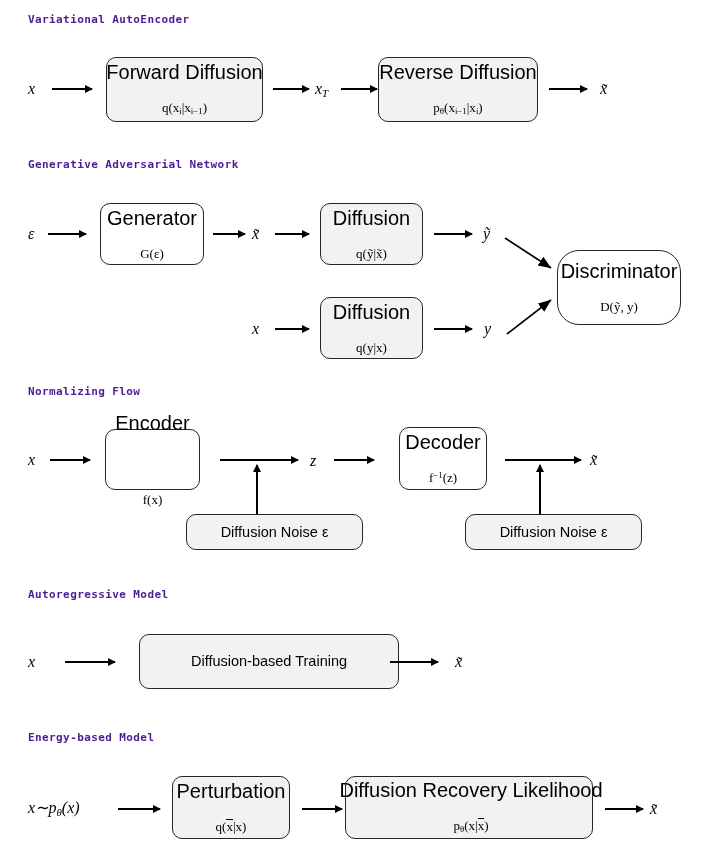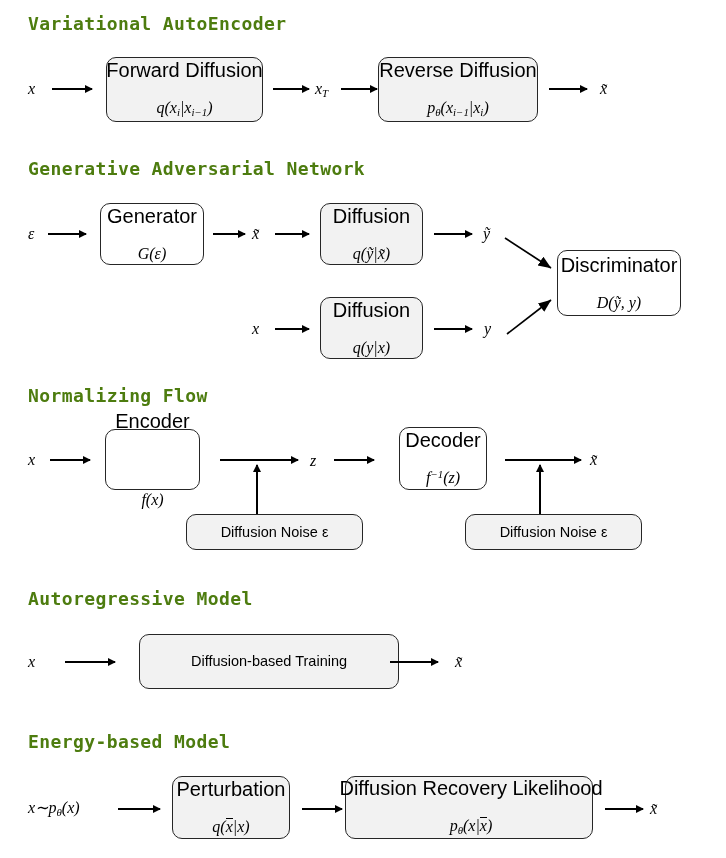--- a/index.html
+++ b/index.html
@@ -16,23 +16,23 @@
   }
   .canvas {
     position: relative;
     width: 726px;
     height: 858px;
   }
   .section-title {
     position: absolute;
     font-family: "DejaVu Sans Mono", monospace;
     font-weight: bold;
-    font-size: 18px;
+    font-size: 11px;
     letter-spacing: 0.4px;
-    color: #4d7c0f;
+    color: #4c1d95;
     white-space: nowrap;
   }
   
   .box {
     position: absolute;
     box-sizing: border-box;
     border: 1.2px solid #262626;
     border-radius: 10px;
     background: #ffffff;
     display: flex;
@@ -43,22 +43,21 @@
   }
   .box.shaded { background: #f2f2f2; }
   .box .title-line {
     font-family: "Liberation Sans", sans-serif;
     font-size: 20px;
     line-height: 1.15;
     white-space: nowrap;
   }
   .box .formula-line {
     font-family: "Liberation Serif", serif;
-    font-style: italic;
-    font-size: 16px;
+    font-size: 13px;
     line-height: 1.2;
     margin-top: 16px;
     white-space: nowrap;
   }
   .box.single .title-line { font-size: 14.5px; }
   .box.leftalign { align-items: center; padding-left: 4px; }
 
   
   .mathlabel {
     position: absolute;
@@ -168,21 +167,21 @@
   <svg class="arrow-diag" style="left:0px; top:0px; width:726px; height:858px;">
     <defs>
       <marker id="ah" markerWidth="9" markerHeight="9" refX="7.4" refY="3.1" orient="auto" markerUnits="strokeWidth">
         <path d="M0,0 L7.6,3.1 L0,6.2 z" fill="#000000"></path>
       </marker>
     </defs>
     <line x1="505" y1="238" x2="551" y2="268" stroke="#000000" stroke-width="1.7" marker-end="url(#ah)"></line>
     <line x1="507" y1="334" x2="551" y2="300" stroke="#000000" stroke-width="1.7" marker-end="url(#ah)"></line>
   </svg>
 
-  <div class="box" style="left:557px; top:250px; width:124px; height:66px;">
+  <div class="box" style="left:557px; top:250px; width:124px; height:75px;border-radius:22px;">
     <div class="title-line">Discriminator</div>
     <div class="formula-line">D(ỹ, y)</div>
   </div>
 
   <div class="mathlabel" style="left:252px; top:320px;"><i>x</i></div>
   <div class="arrow-h" style="left:275px; top:328px; width:34px;"></div>
 
   <div class="box shaded" style="left:320px; top:297px; width:103px; height:62px;">
     <div class="title-line">Diffusion</div>
     <div class="formula-line">q(y|x)</div>

